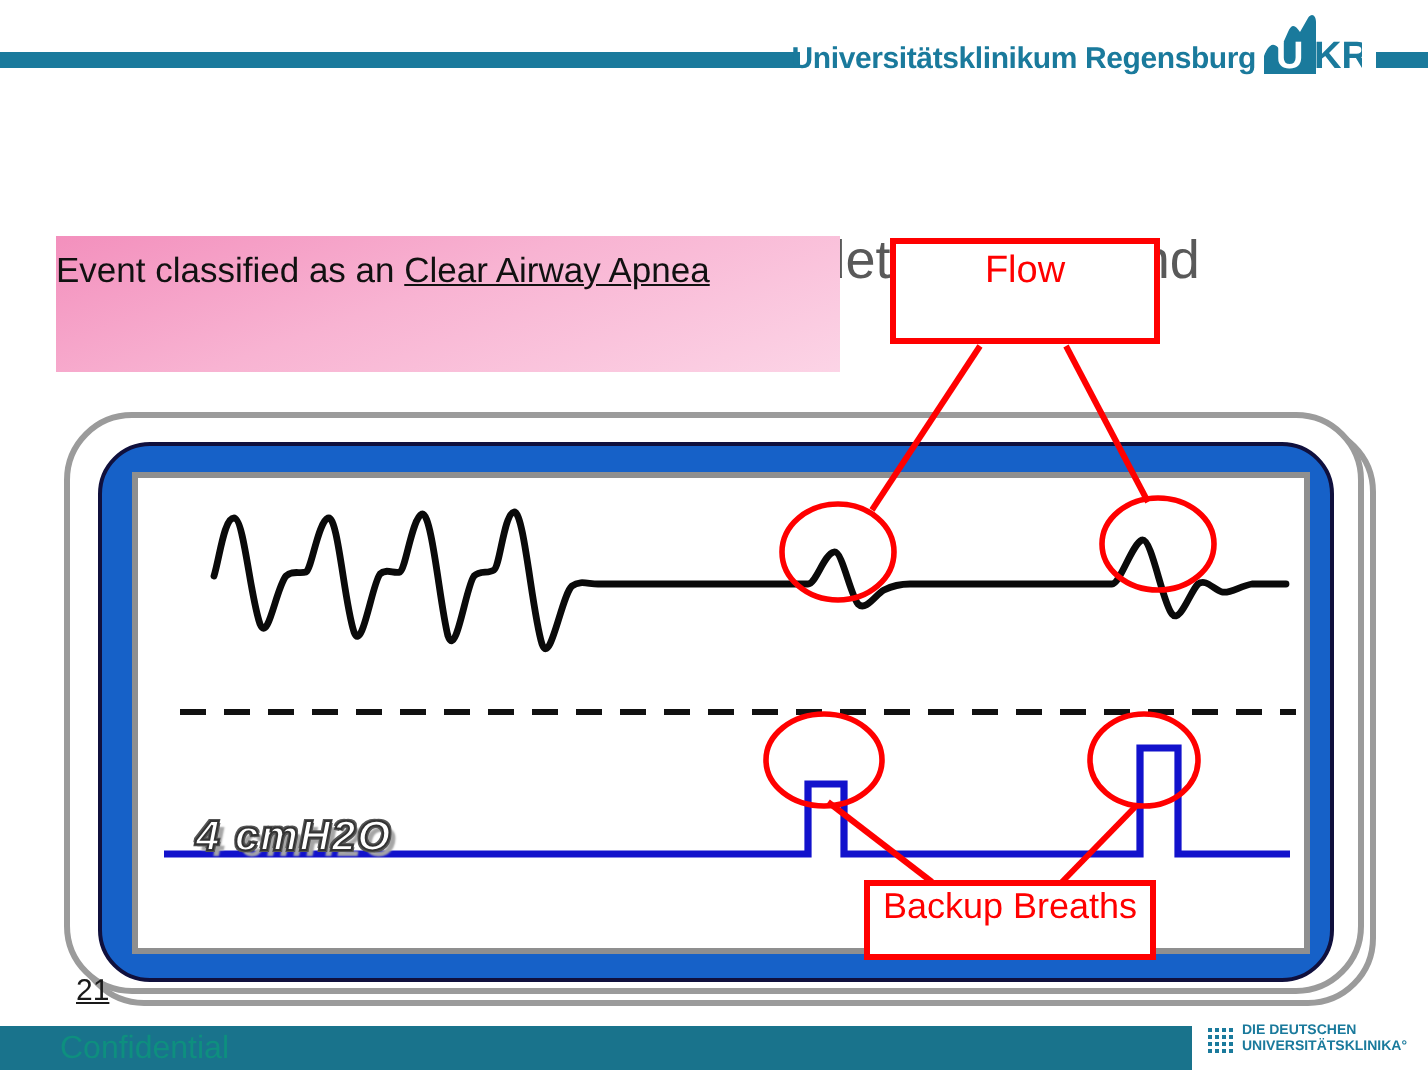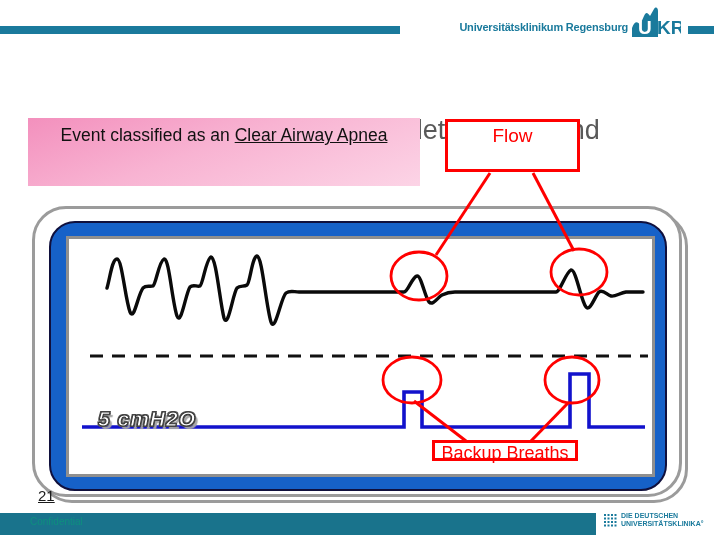--- a/index.html
+++ b/index.html
@@ -5,46 +5,46 @@
   html,body{margin:0;padding:0;background:#e8e8e8;}
   .slide{
     position:relative;width:714px;height:535px;background:#ffffff;overflow:hidden;
     font-family:"Liberation Sans", sans-serif;
   }
   
   .hbar{position:absolute;background:#1a7a9c;height:8px;top:26px;}
   .hbar.left{left:0;width:400px;}
   .hbar.right{left:688px;width:26px;}
   .h-inst{
-    position:absolute;top:21px;right:86px;font-size:11px;font-weight:bold;
+    position:absolute;top:21px;right:86px;font-size:15px;font-weight:bold;
     color:#1a7a9c;letter-spacing:-0.2px;white-space:nowrap;
   }
   .ukr{position:absolute;left:631px;top:7px;width:50px;height:32px;}
   
   .title{
     position:absolute;top:45px;left:30px;width:660px;text-align:center;
     font-size:27px;line-height:34px;color:#595959;white-space:pre-wrap;
   }
   .title .red{color:#ff0000;}
   
   .event-box{
     position:absolute;left:28px;top:118px;width:392px;height:68px;
     background:linear-gradient(160deg,#f390bd 0%,#f8b3d2 45%,#fcd4e6 100%);
-    display:flex;flex-direction:column;justify-content:space-between;
+    display:flex;flex-direction:row;justify-content:space-between;
     padding:7px 0 9px 0;box-sizing:border-box;text-align:center;
     font-size:17.5px;color:#111;white-space:pre-wrap;
   }
   .event-box .u{text-decoration:underline;}
   
   .callout{
     position:absolute;background:#ffffff;border:3px solid #ff0000;color:#ff0000;
     box-sizing:border-box;text-align:center;z-index:6;
   }
   .flow-box{left:445px;top:119px;width:135px;height:53px;font-size:19px;line-height:23px;padding-top:2px;}
-  .backup-box{left:432px;top:440px;width:146px;height:21px;font-size:18px;line-height:21px;}
+  .backup-box{left:432px;top:440px;width:146px;height:40px;font-size:18px;line-height:21px;}
   
   .frame-shadow{
     position:absolute;left:38px;top:212px;width:644px;height:285px;
     border:3px solid #9b9b9b;border-radius:34px;background:transparent;z-index:0;
   }
   .frame-outer{
     position:absolute;left:32px;top:206px;width:644px;height:285px;
     border:3px solid #9b9b9b;border-radius:34px;background:#ffffff;z-index:1;
   }
   .frame-blue{
@@ -59,21 +59,21 @@
   
   .plabel{
     position:absolute;left:98px;top:407px;z-index:5;
     font-size:21px;font-weight:bold;font-style:italic;letter-spacing:1px;
     color:#ffffff;-webkit-text-stroke:1px #333333;
     text-shadow:-1px -1px 0 #555,1px -1px 0 #555,-1px 1px 0 #555,1px 1px 0 #555,3px 3px 1px #a6a6a6;
   }
   
   .pagenum{position:absolute;left:38px;top:487px;font-size:15px;color:#1a1a1a;z-index:6;text-decoration:underline;}
   .fbar{position:absolute;left:0;top:513px;width:596px;height:22px;background:#19738c;z-index:5;}
-  .confidential{position:absolute;left:30px;top:516px;font-size:10px;color:#0e8f7f;z-index:6;}
+  .confidential{position:absolute;left:30px;top:516px;font-size:16px;color:#0e8f7f;z-index:6;}
   .flogo{
     position:absolute;left:596px;top:505px;width:118px;height:30px;background:#ffffff;z-index:6;
     display:flex;align-items:center;gap:4px;padding-left:8px;box-sizing:border-box;
   }
   .flogo-text{color:#1a7a9c;font-size:7px;font-weight:bold;line-height:8px;white-space:nowrap;}
 </style>
 </head>
 <body>
 
 <div class="slide">
@@ -115,21 +115,21 @@
     <ellipse cx="572" cy="380" rx="27" ry="23" fill="none" stroke="#ff0000" stroke-width="2.8"></ellipse>
     <line x1="414" y1="401" x2="466" y2="441" stroke="#ff0000" stroke-width="3"></line>
     <line x1="568" y1="403" x2="531" y2="441" stroke="#ff0000" stroke-width="3"></line>
   </svg>
 
   <div class="callout flow-box">
     <div>Flow</div>
   </div>
   <div class="callout backup-box">Backup Breaths</div>
 
-  <div class="plabel">5 cmH2O</div>
+  <div class="plabel">4 cmH2O</div>
 
   <div class="pagenum">21</div>
   <div class="fbar"></div>
   <div class="confidential">Confidential</div>
   <div class="flogo">
     <svg width="13" height="13" viewBox="0 0 13 13">
       <g fill="#1a7a9c">
         <rect x="0" y="0" width="2" height="2"></rect>
           <rect x="3.5" y="0" width="2" height="2"></rect>
           <rect x="7" y="0" width="2" height="2"></rect>

